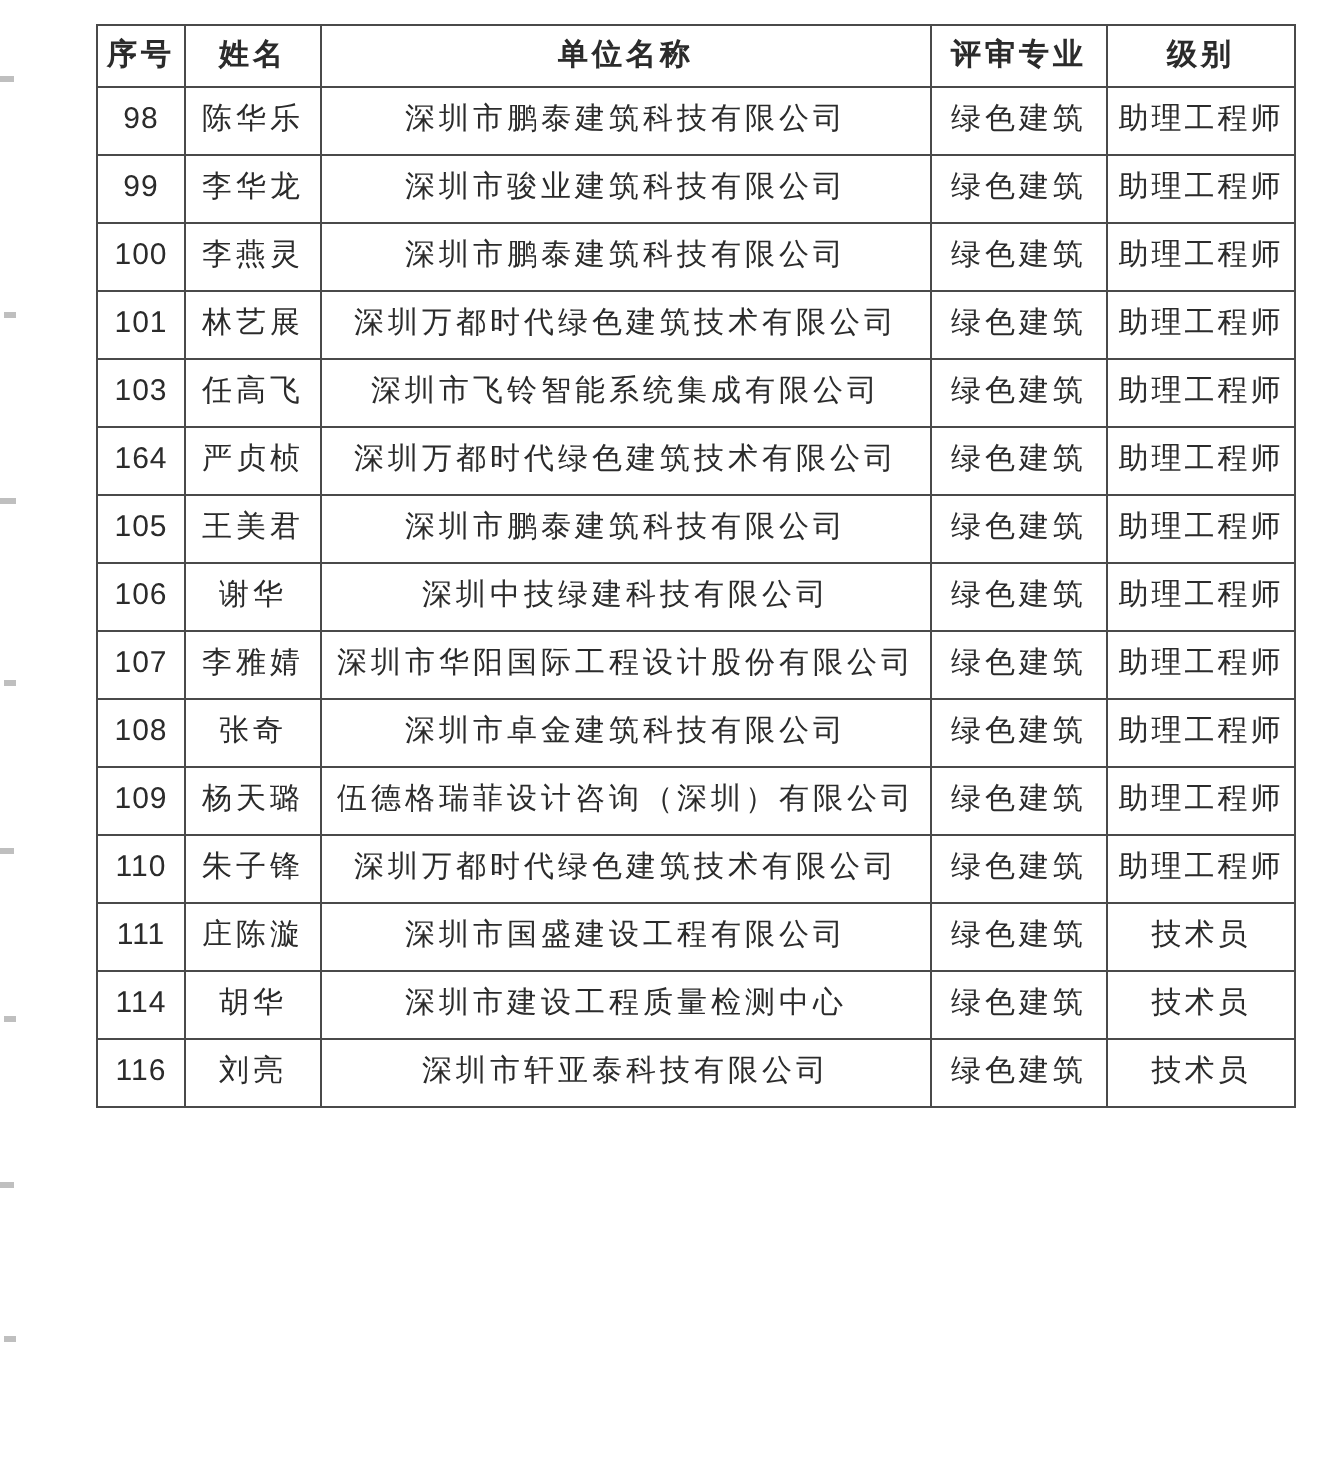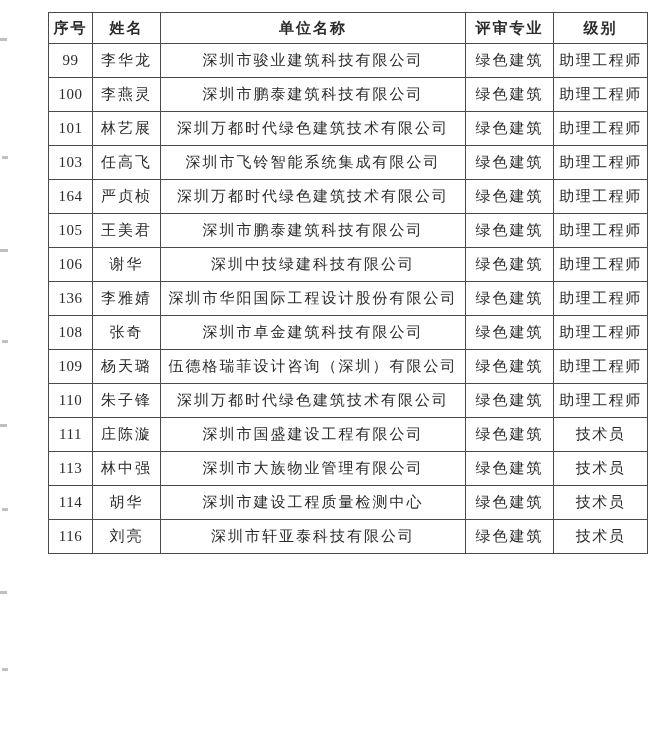--- a/index.html
+++ b/index.html
@@ -5,21 +5,21 @@
   html, body {
     margin: 0;
     padding: 0;
     background: #ffffff;
   }
   .page {
     position: relative;
     width: 660px;
     height: 729px;
     background: #ffffff;
-    font-family: Liberation Serif, serif;
+    font-family: Liberation Sans, sans-serif;
     overflow: hidden;
   }
   table.roster {
     position: absolute;
     left: 48px;
     top: 12px;
     width: 599px;
     border-collapse: collapse;
     table-layout: fixed;
   }
@@ -93,20 +93,27 @@
       <tr>
           <th>序号</th>
           <th>姓名</th>
           <th>单位名称</th>
           <th>评审专业</th>
           <th>级别</th>
         </tr>
     </thead>
     <tbody>
         <tr>
+          <td class="cell-index">98</td>
+          <td class="cell-name">陈华乐</td>
+          <td class="cell-company">深圳市鹏泰建筑科技有限公司</td>
+          <td class="cell-specialty">绿色建筑</td>
+          <td class="cell-level">助理工程师</td>
+        </tr>
+        <tr>
           <td class="cell-index">99</td>
           <td class="cell-name">李华龙</td>
           <td class="cell-company">深圳市骏业建筑科技有限公司</td>
           <td class="cell-specialty">绿色建筑</td>
           <td class="cell-level">助理工程师</td>
         </tr>
         <tr>
           <td class="cell-index">100</td>
           <td class="cell-name">李燕灵</td>
           <td class="cell-company">深圳市鹏泰建筑科技有限公司</td>
@@ -142,21 +149,21 @@
           <td class="cell-level">助理工程师</td>
         </tr>
         <tr>
           <td class="cell-index">106</td>
           <td class="cell-name">谢华</td>
           <td class="cell-company">深圳中技绿建科技有限公司</td>
           <td class="cell-specialty">绿色建筑</td>
           <td class="cell-level">助理工程师</td>
         </tr>
         <tr>
-          <td class="cell-index">136</td>
+          <td class="cell-index">107</td>
           <td class="cell-name">李雅婧</td>
           <td class="cell-company">深圳市华阳国际工程设计股份有限公司</td>
           <td class="cell-specialty">绿色建筑</td>
           <td class="cell-level">助理工程师</td>
         </tr>
         <tr>
           <td class="cell-index">108</td>
           <td class="cell-name">张奇</td>
           <td class="cell-company">深圳市卓金建筑科技有限公司</td>
           <td class="cell-specialty">绿色建筑</td>
@@ -177,27 +184,20 @@
           <td class="cell-level">助理工程师</td>
         </tr>
         <tr>
           <td class="cell-index">111</td>
           <td class="cell-name">庄陈漩</td>
           <td class="cell-company">深圳市国盛建设工程有限公司</td>
           <td class="cell-specialty">绿色建筑</td>
           <td class="cell-level">技术员</td>
         </tr>
         <tr>
-          <td class="cell-index">113</td>
-          <td class="cell-name">林中强</td>
-          <td class="cell-company">深圳市大族物业管理有限公司</td>
-          <td class="cell-specialty">绿色建筑</td>
-          <td class="cell-level">技术员</td>
-        </tr>
-        <tr>
           <td class="cell-index">114</td>
           <td class="cell-name">胡华</td>
           <td class="cell-company">深圳市建设工程质量检测中心</td>
           <td class="cell-specialty">绿色建筑</td>
           <td class="cell-level">技术员</td>
         </tr>
         <tr>
           <td class="cell-index">116</td>
           <td class="cell-name">刘亮</td>
           <td class="cell-company">深圳市轩亚泰科技有限公司</td>

